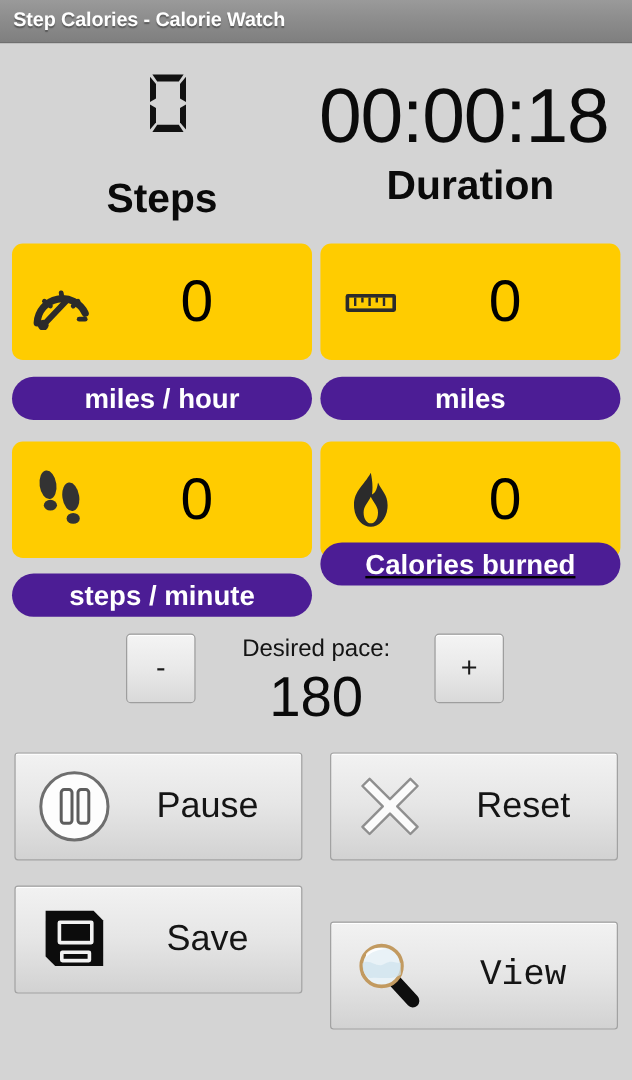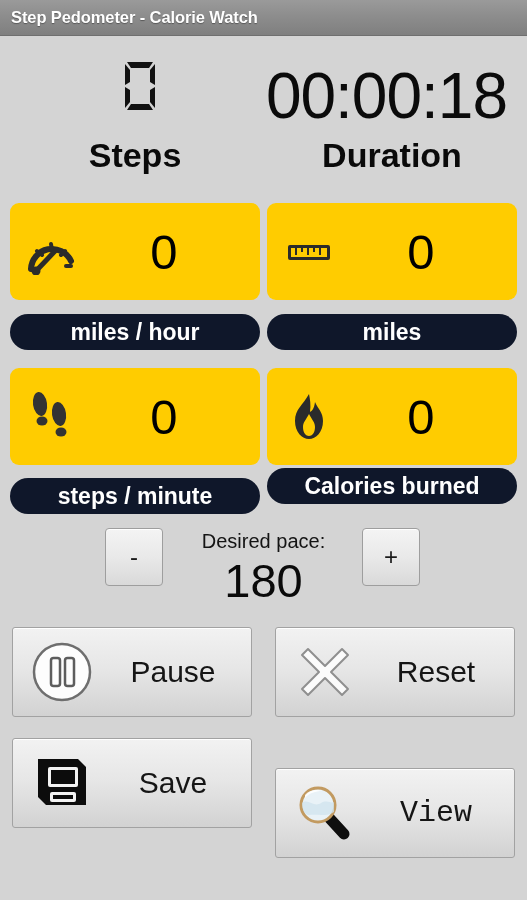--- a/index.html
+++ b/index.html
@@ -36,21 +36,21 @@
     font-size: 64px; color: #0b0b0b; letter-spacing: -1px;
     font-family: "Liberation Sans", sans-serif; line-height: 1; margin-top: 12px;
   }
 
   
   .headrow { position: absolute; left: 0; top: 137px; width: 527px; height: 52px; }
   .headrow .h {
     position: absolute; top: 0; width: 250px; text-align: center;
     font-size: 34px; font-weight: bold; color: #0a0a0a; line-height: 1.1;
   }
-  .headrow .h.left  { left: 10px; }
+  .headrow .h.left  { left: 10px; margin-top: 11px; }
   .headrow .h.right { left: 267px; }
 
   
   .card {
     position: absolute; width: 250px; height: 97px;
     background: #ffcc00; border-radius: 9px;
   }
   .card .num {
     position: absolute; right: 0; left: 0; top: 50%;
     transform: translateY(-50%);
@@ -61,21 +61,21 @@
     position: absolute; left: 14px; top: 50%;
     transform: translateY(-50%);
     width: 56px; height: 56px;
     display: flex; align-items: center; justify-content: center;
   }
   .card .ico svg { display: block; }
 
   
   .pill {
     position: absolute; width: 250px; height: 36px;
-    background: #0f172a; border-radius: 18px;
+    background: #4c1d95; border-radius: 18px;
     display: flex; align-items: center; justify-content: center;
   }
   .pill span {
     font-size: 23px; font-weight: bold; color: #ffffff;
     white-space: nowrap; line-height: 1;
   }
 
   
   .pacewrap { position: absolute; left: 0; top: 525px; width: 527px; height: 92px; }
   .stepbtn {
@@ -118,21 +118,21 @@
     transform: translateY(-50%);
     text-align: center; font-size: 30px; color: #151515; line-height: 1;
   }
 </style>
 </head>
 <body>
 
 <div id="app">
 
   <div class="titlebar">
-    <div class="title">Step Pedometer - Calorie Watch</div>
+    <div class="title">Step Calories - Calorie Watch</div>
   </div>
 
   <div class="toprow">
     <div class="segdigit">
       <svg width="44" height="56" viewBox="0 0 44 56">
 
         <polygon points="9,4 35,4 31,10 13,10" fill="#111"></polygon>
 
         <polygon points="7,6 12,12 12,24 7,27" fill="#111"></polygon>
 
@@ -210,21 +210,21 @@
         <path d="M21 2 C15 13 7 17 7 29 C7 40 14 47 21 47 C28 47 35 40 35 29 C35 20 30 17 27 10 C26 17 24 19 22 20 C23 13 22 7 21 2 Z" fill="#2b2b2b"></path>
         <path d="M21 22 C18 28 15 30 15 35 C15 41 18 44 21 44 C24 44 27 41 27 35 C27 30 24 28 21 22 Z" fill="#ffcc00"></path>
       </svg>
     </div>
     <div class="num">0</div>
   </div>
 
   <div class="pill" style="left:10px; top:478px;justify-content:center;">
     <span>steps / minute</span>
   </div>
-  <div class="pill" style="left:267px; top:468px;">
+  <div class="pill" style="left:267px; top:452px;text-decoration:underline;">
     <span>Calories burned</span>
   </div>
 
   <div class="pacewrap">
     <div class="stepbtn minus">-</div>
     <div class="pacelabel">Desired pace:</div>
     <div class="pacevalue">180</div>
     <div class="stepbtn plus">+</div>
   </div>
 

